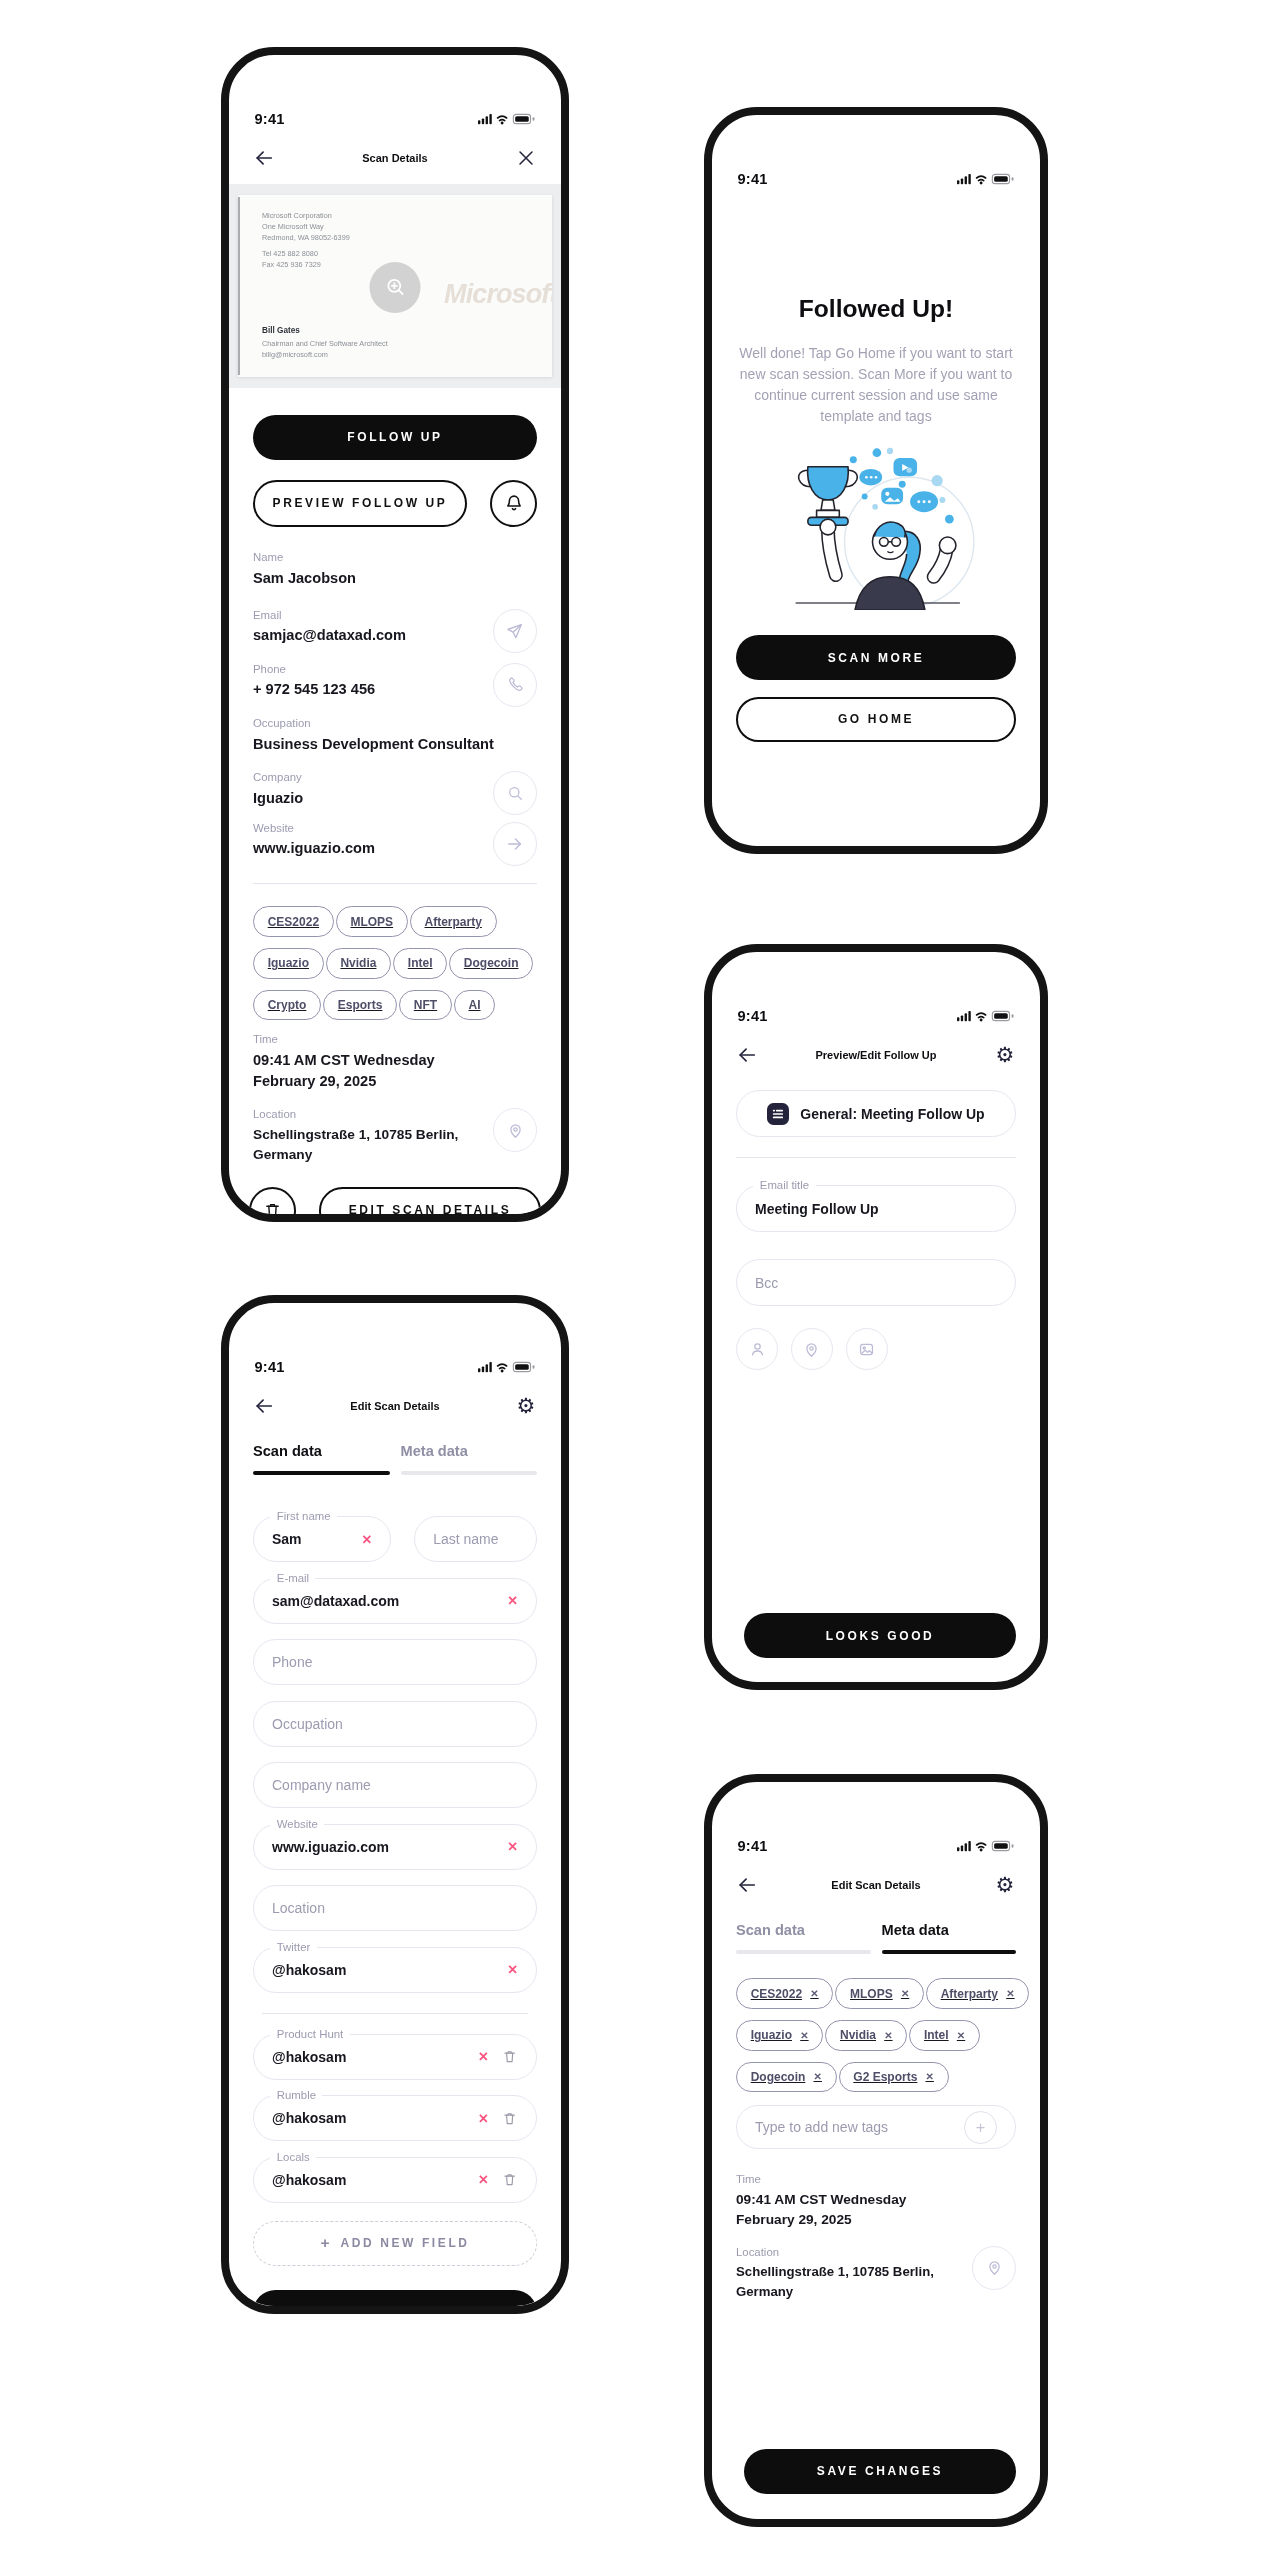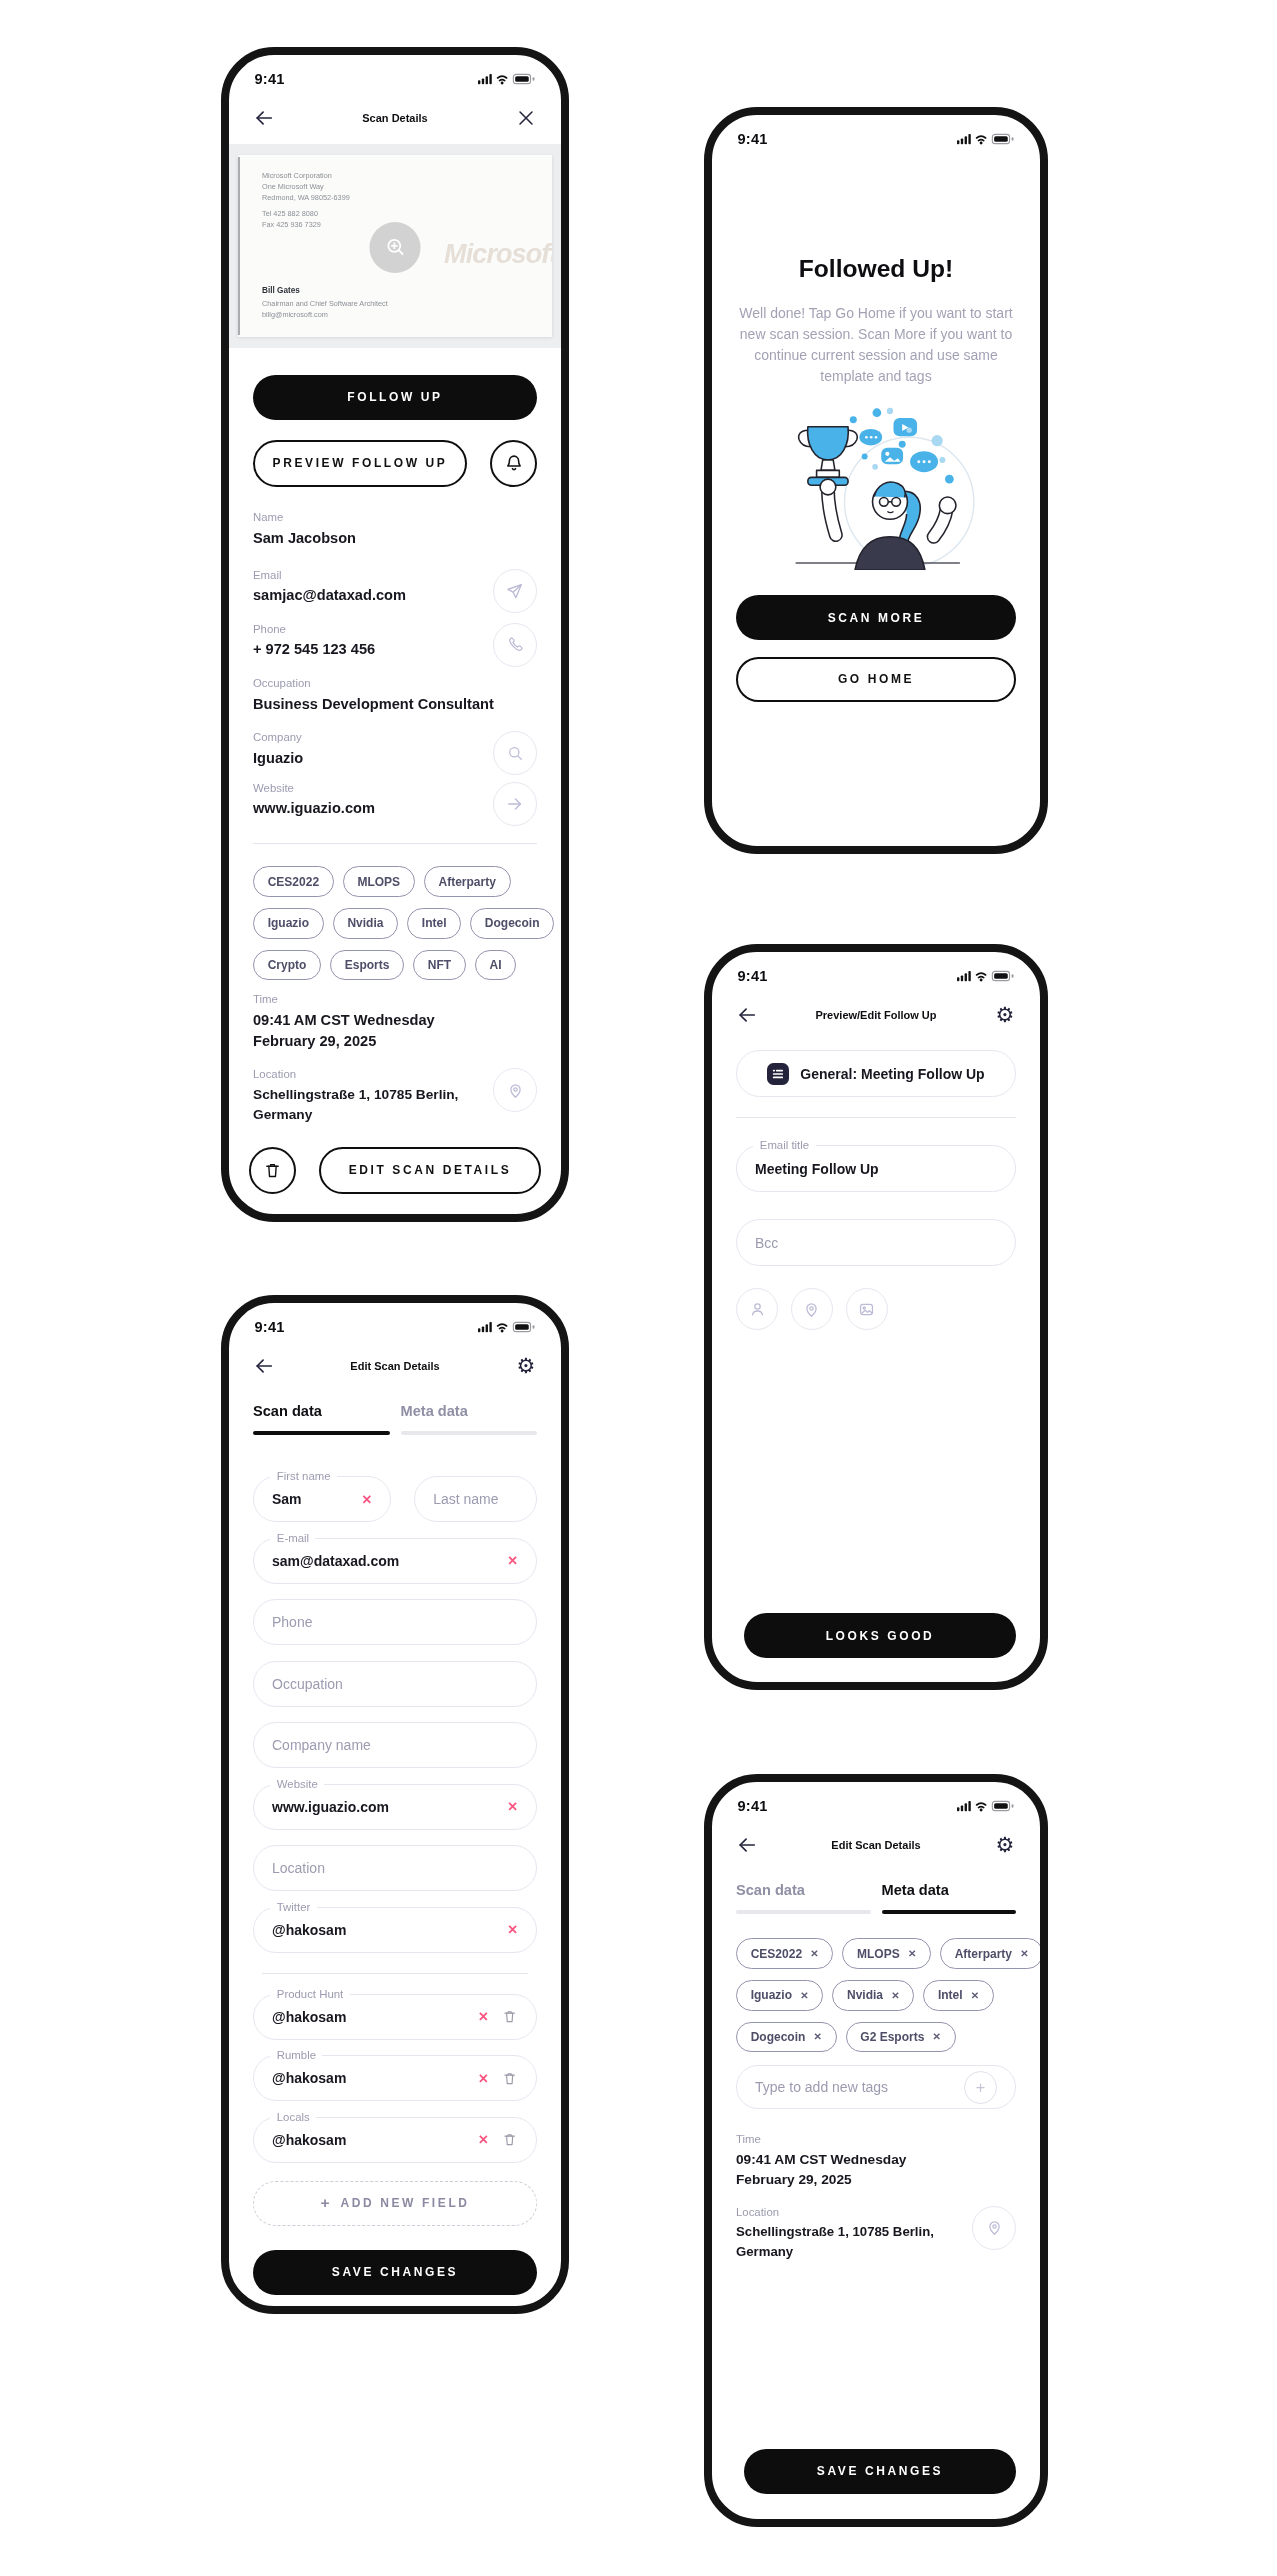--- a/index.html
+++ b/index.html
@@ -1,21 +1,21 @@
 <!DOCTYPE html>
 <html style="font-size:14.6px"><head>
 <meta charset="utf-8">
 <style>
   html,body{margin:0;padding:0;}
   body{width:1277px;height:2576px;background:#ffffff;position:relative;
        font-family:"Liberation Sans",sans-serif;color:#17171f;}
   .phone{position:absolute;background:#fff;border:8.2px solid #141414;border-radius:53px;
          box-sizing:border-box;overflow:hidden;}
   
-  .statusbar{display:flex;justify-content:space-between;align-items:center;padding:16.4px 25.5px 0;}
+  .statusbar{display:flex;justify-content:space-between;align-items:center;padding:16.4px 25.5px 0;margin-top:40px;}
   .sb-time{font-size:14.6px;font-weight:700;color:#0e0e12;letter-spacing:0.2px;}
   .hdr{display:flex;align-items:center;margin-top:20px;padding:0 24px;}
   .hdr-title{flex:1;text-align:center;font-size:11px;font-weight:700;color:#0e0e12;}
   .hicon{width:22px;height:22px;color:#23233c;flex:0 0 auto;}
   .gear{font-size:21px;line-height:22px;width:22px;text-align:center;color:#23233c;}
   .ic{display:block;}
   .btn{height:45px;border-radius:27px;display:flex;align-items:center;justify-content:center;
        font-size:12px;font-weight:700;letter-spacing:2.6px;box-sizing:border-box;}
   .btn-black{background:#0d0d0d;color:#fff;}
   .btn-outline{border:2.3px solid #0d0d0d;color:#111;background:#fff;}
@@ -26,21 +26,21 @@
        display:flex;align-items:center;justify-content:center;color:#bcbbd6;flex:0 0 auto;box-sizing:border-box;background:#fff;}
   .divider{border-top:0.9px solid #e4e4ec;margin:24px 24px 0;}
   
   .info{margin:20px 24px 0;position:relative;}
   .ilabel{font-size:11.4px;color:#9c9bb0;margin-bottom:4.6px;}
   .ivalue{font-size:14.6px;font-weight:700;color:#17171f;line-height:1.45;}
   .info .circle-lite{position:absolute;right:0;top:0;}
   .has-icon{padding-right:57px;}
   
   .tags{margin:22px 24px 0;}
-  .tagrow{display:flex;gap:9px;margin-bottom:11px;}
+  .tagrow{display:flex;gap:2px;margin-bottom:11px;text-decoration:underline;}
   .tag{border:1.5px solid #9394ad;color:#4e4e68;border-radius:17.3px;padding:7.3px 13.7px;
        font-size:12px;font-weight:600;display:inline-flex;align-items:center;gap:8.2px;white-space:nowrap;}
   .tag .x{color:#5e5e78;font-size:10px;}
   
   .pfield{position:relative;border:1.4px solid #e6e6f0;border-radius:24.6px;height:46px;
        display:flex;align-items:center;padding:0 18px;background:#fff;box-sizing:border-box;margin:15.5px 24px 0;}
   .pfl{position:absolute;top:-7.3px;left:16.4px;font-size:11.4px;color:#9c9bb0;background:#fff;padding:0 6.4px;}
   .pval{font-size:14px;font-weight:700;color:#17171f;}
   .pph{font-size:14px;color:#9c9bb0;}
   .px{margin-left:auto;color:#f95580;font-size:12.8px;font-weight:700;cursor:default;}

